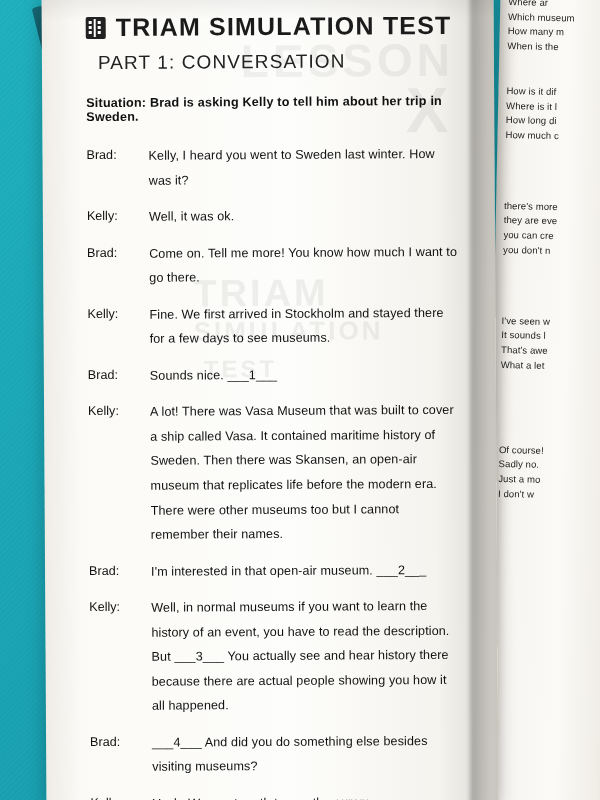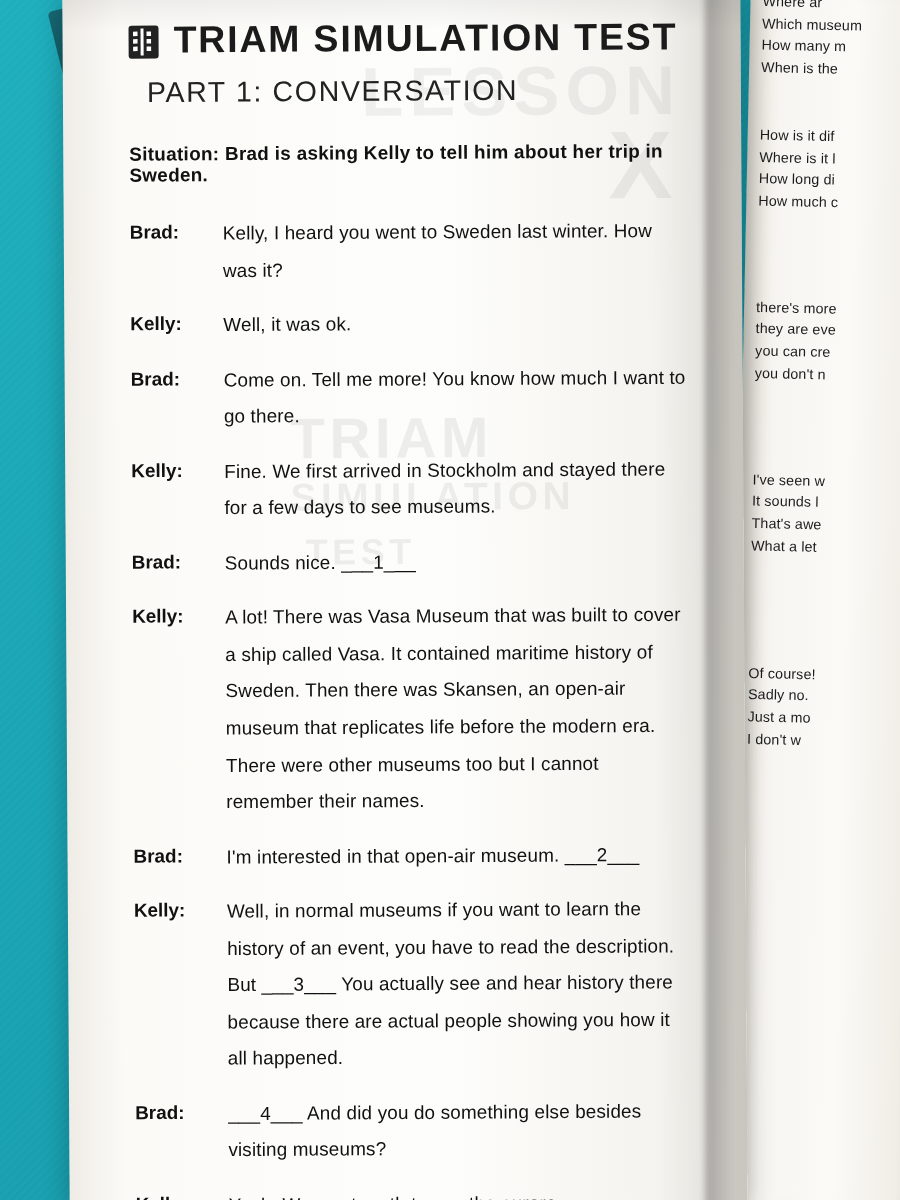--- a/index.html
+++ b/index.html
@@ -59,21 +59,21 @@
   .book-icon{width:20px;height:22px;background:#222;border-radius:2px;position:relative;flex:0 0 auto;}
   .book-icon:before{content:"";position:absolute;left:8px;top:2px;width:2px;height:18px;background:#fff;}
   .book-icon:after{content:"";position:absolute;left:3px;top:4px;width:3px;height:3px;background:#fff;box-shadow:0 5px 0 #fff,0 10px 0 #fff,9px 0 0 #fff,9px 5px 0 #fff,9px 10px 0 #fff;}
   .title{font-size:25px;font-weight:700;letter-spacing:1.2px;color:#1b1b1b;font-family:"Liberation Sans",sans-serif;}
   .subtitle{margin:10px 0 0 56px;font-size:19px;letter-spacing:1.1px;color:#222;}
 
   .situation{margin:22px 0 0 44px;font-size:12.6px;font-weight:700;color:#111;letter-spacing:.2px;}
 
   .dialog{margin:14px 0 0 0;}
   .turn{display:flex;margin:0 0 0 0;padding:6px 36px 6px 44px;}
-  .spk{width:62px;flex:0 0 62px;font-size:12.6px;color:#111;line-height:1.9;font-weight:bold;}
+  .spk{width:62px;flex:0 0 62px;font-size:12.6px;color:#111;line-height:1.9;}
   .utt{flex:1;font-size:12.6px;color:#111;line-height:1.95;letter-spacing:.1px;}
 
   
   .qcol{position:absolute;left:8px;top:6px;width:112px;}
   .qgroup{margin-bottom:14px;}
   .qline{font-size:9.5px;color:#1c1c1c;line-height:1.55;white-space:nowrap;overflow:hidden;letter-spacing:.1px;}
 
   
   .curve{position:absolute;right:0;top:0;width:60px;height:100%;
     background:linear-gradient(90deg,rgba(0,0,0,0),rgba(0,0,0,.10));}

